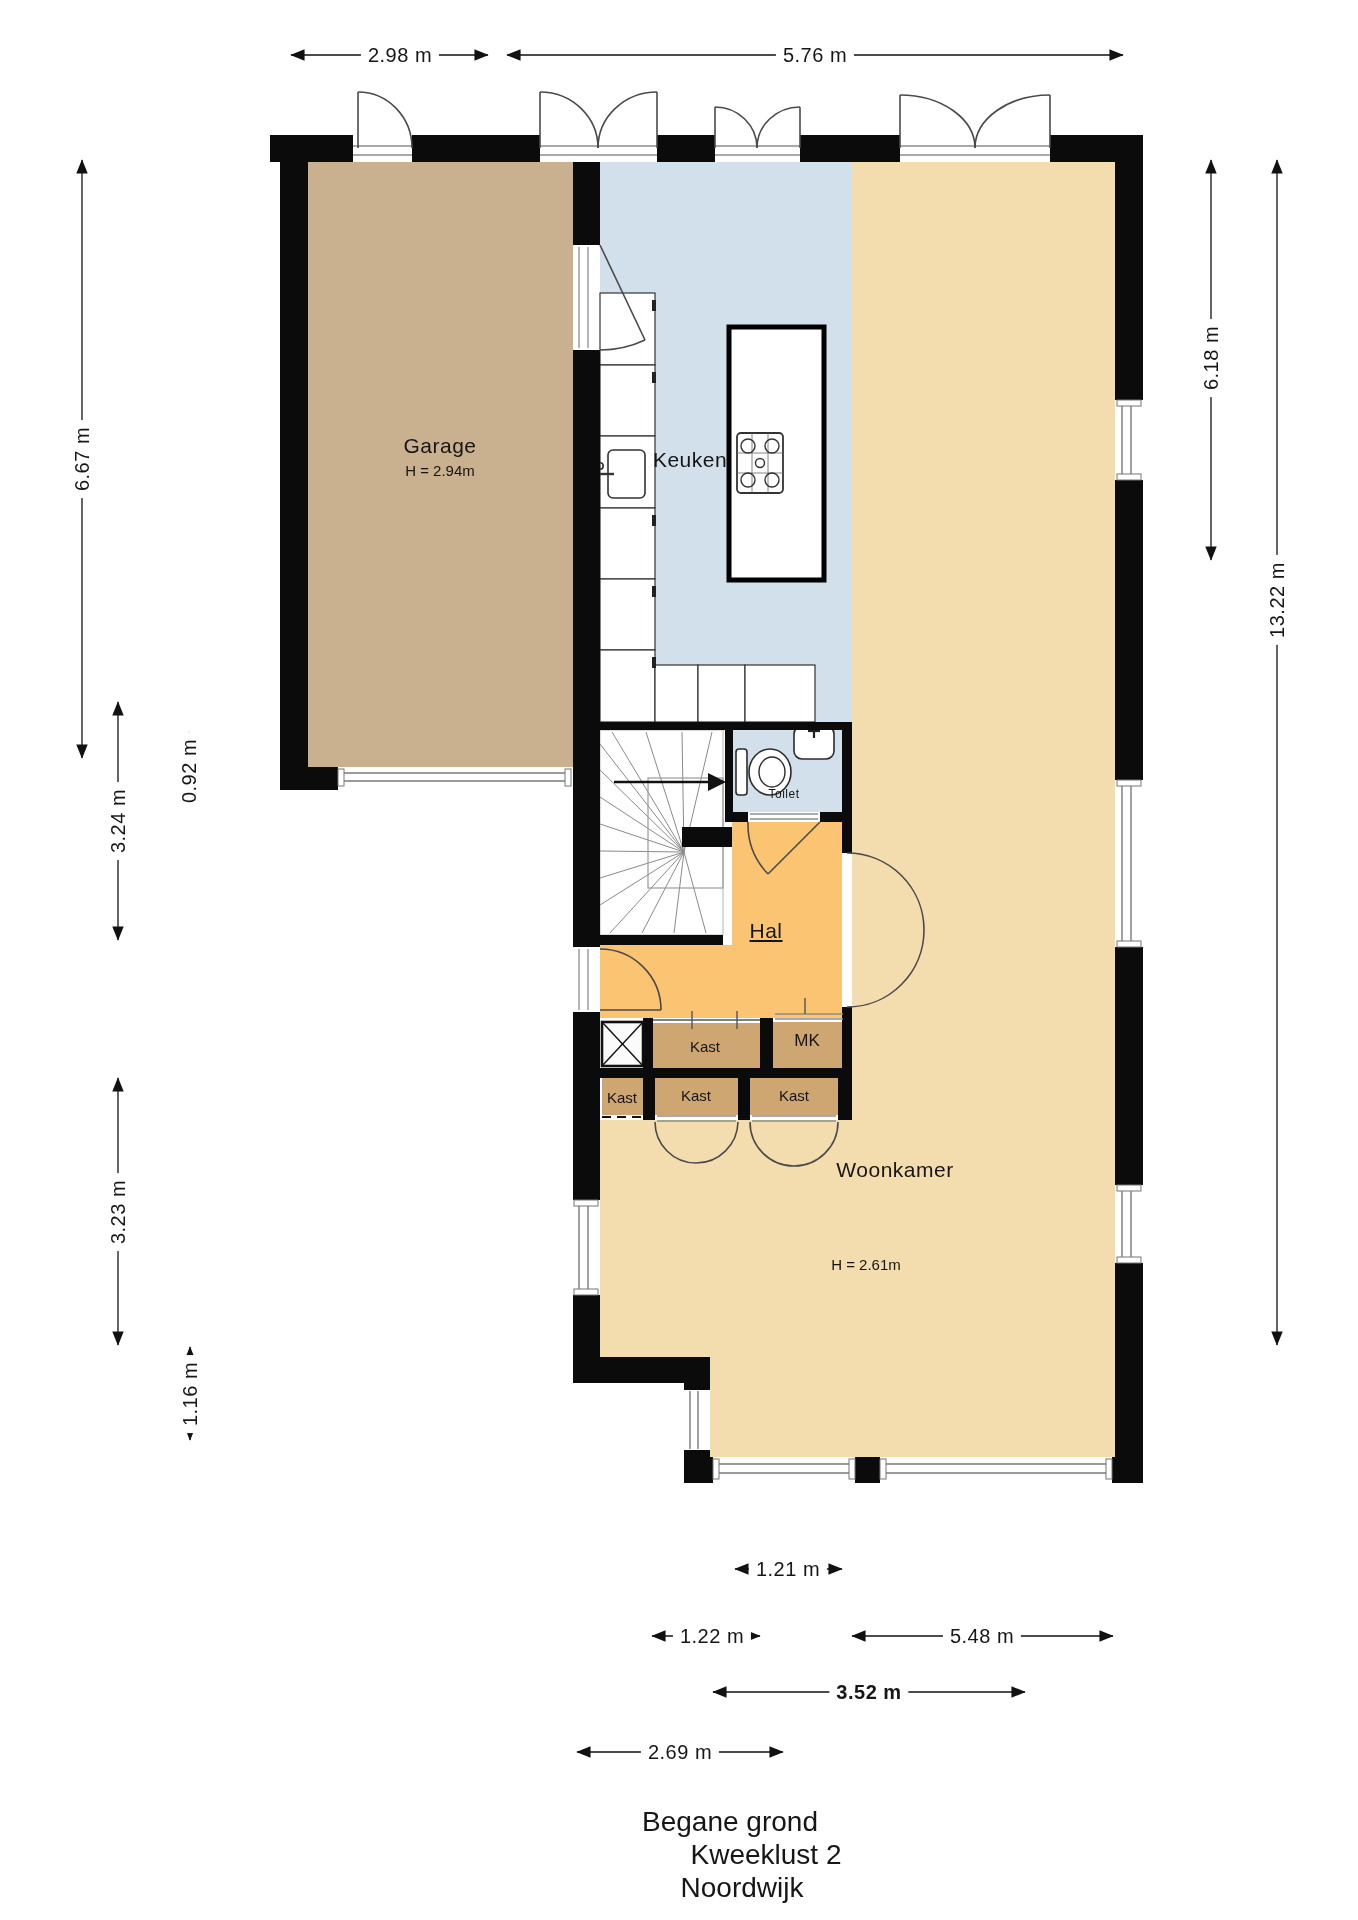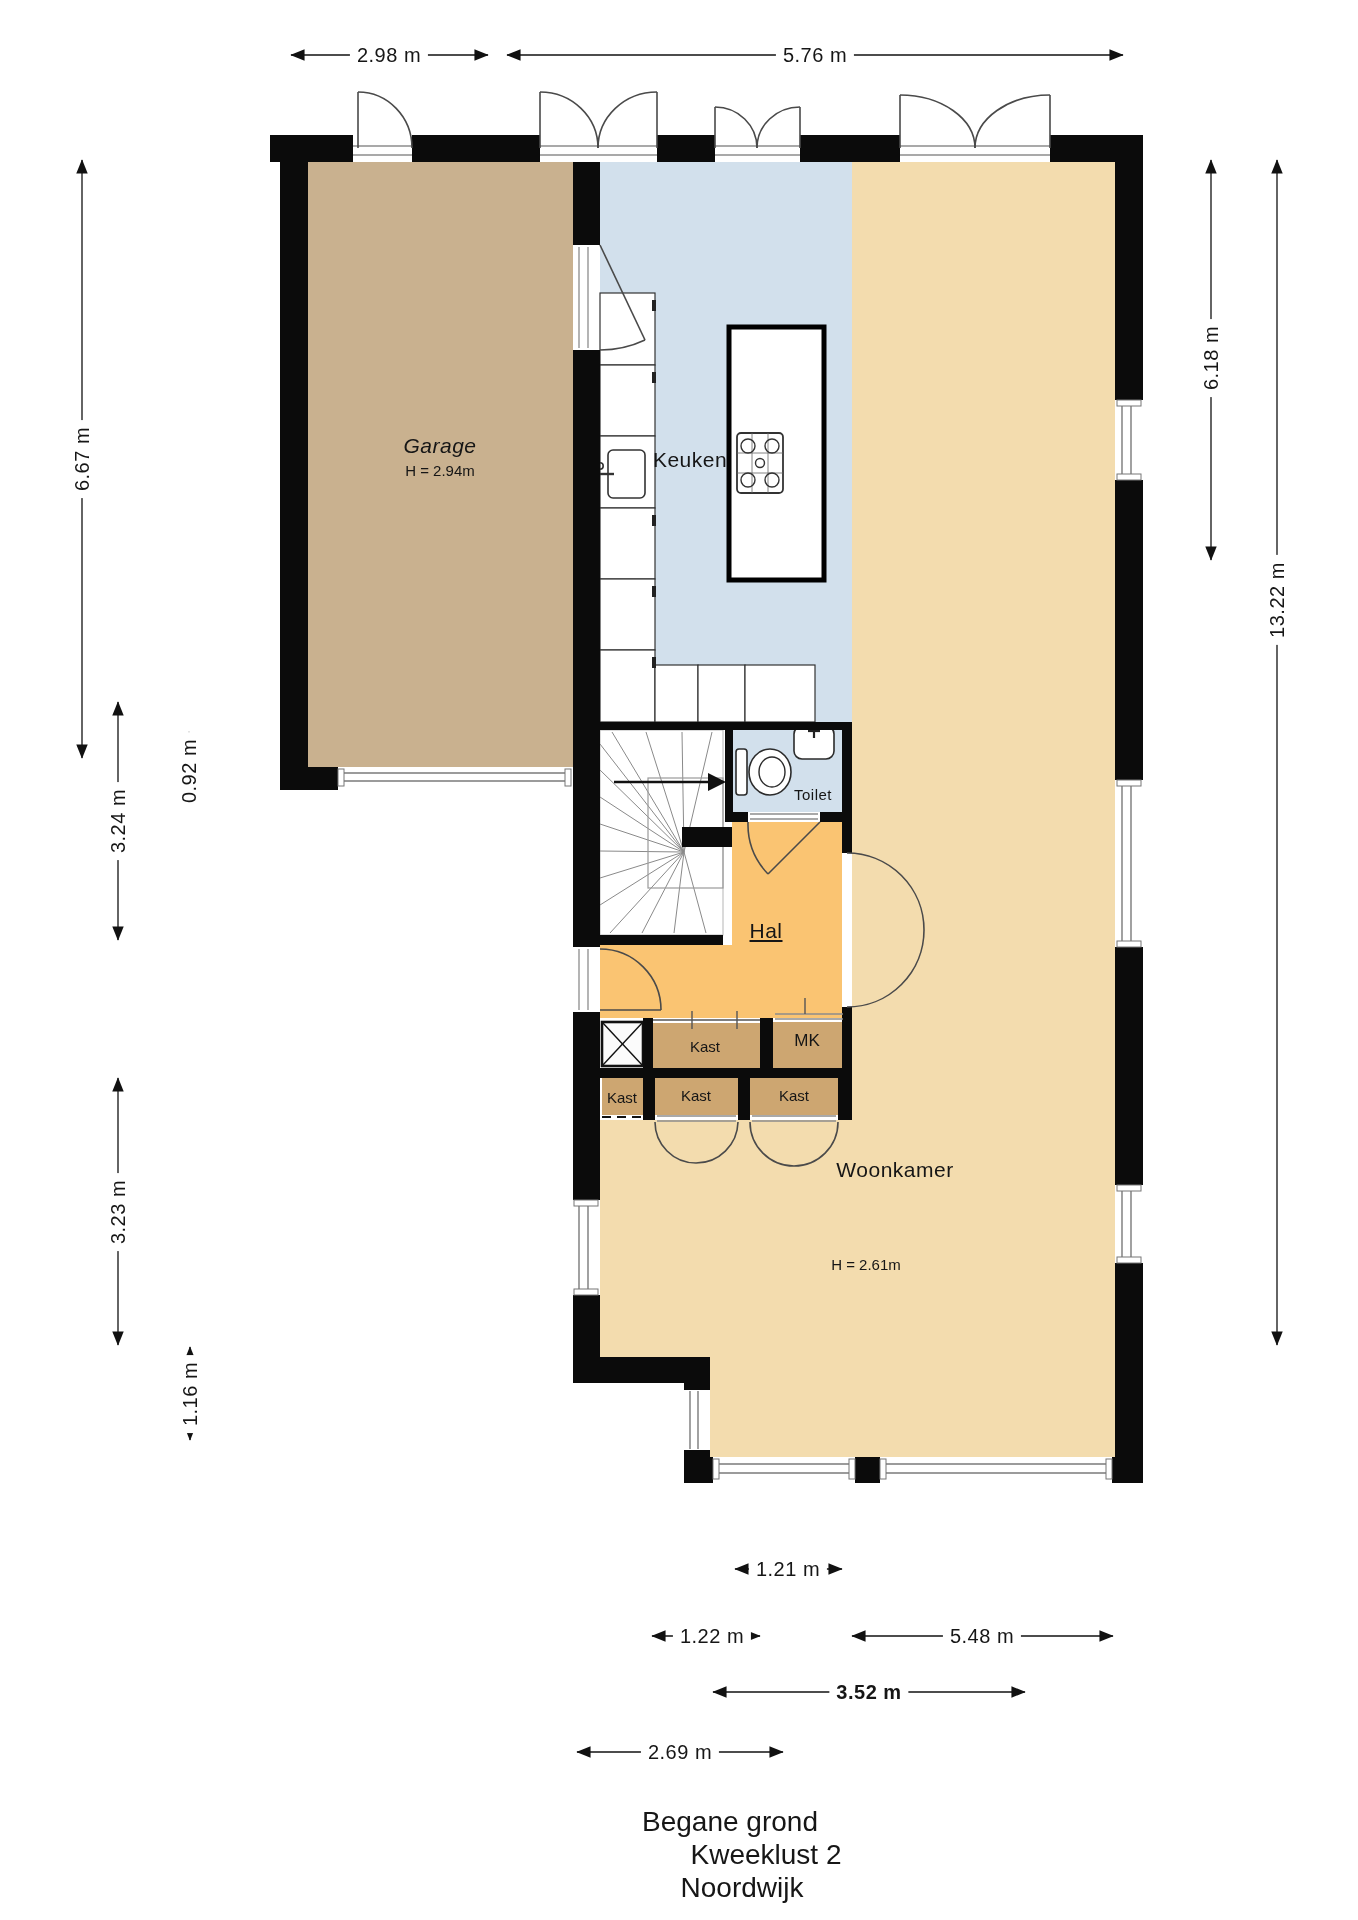--- a/index.html
+++ b/index.html
@@ -333,39 +333,39 @@
       <line class="dimline" x1="1211" y1="160" x2="1211" y2="560" marker-start="url(#ah)" marker-end="url(#ah)"></line>
       <line class="dimline" x1="1277" y1="160" x2="1277" y2="1345" marker-start="url(#ah)" marker-end="url(#ah)"></line>
       <line class="dimline" x1="735" y1="1569" x2="842" y2="1569" marker-start="url(#ah)" marker-end="url(#ah)"></line>
       <line class="dimline" x1="652" y1="1636" x2="760" y2="1636" marker-start="url(#ah)" marker-end="url(#ah)"></line>
       <line class="dimline" x1="852" y1="1636" x2="1113" y2="1636" marker-start="url(#ah)" marker-end="url(#ah)"></line>
       <line class="dimline" x1="713" y1="1692" x2="1025" y2="1692" marker-start="url(#ah)" marker-end="url(#ah)"></line>
       <line class="dimline" x1="577" y1="1752" x2="783" y2="1752" marker-start="url(#ah)" marker-end="url(#ah)"></line>
     </g>
   </svg>
 
-  <div class="lbl dim" style="left:389px;top:55px;">2.98 m</div>
+  <div class="lbl dim" style="left:400px;top:55px;">2.98 m</div>
   <div class="lbl dim" style="left:815px;top:55px;">5.76 m</div>
   <div class="lbl dim v" style="left:82px;top:459px;">6.67 m</div>
   <div class="lbl dim v" style="left:189px;top:771px;">0.92 m</div>
   <div class="lbl dim v" style="left:118px;top:821px;">3.24 m</div>
   <div class="lbl dim v" style="left:118px;top:1212px;">3.23 m</div>
   <div class="lbl dim v" style="left:190px;top:1394px;">1.16 m</div>
   <div class="lbl dim v" style="left:1211px;top:358px;">6.18 m</div>
   <div class="lbl dim v" style="left:1277px;top:600px;">13.22 m</div>
   <div class="lbl dim" style="left:788px;top:1569px;">1.21 m</div>
   <div class="lbl dim" style="left:712px;top:1636px;">1.22 m</div>
   <div class="lbl dim" style="left:982px;top:1636px;">5.48 m</div>
   <div class="lbl dim" style="left:869px;top:1692px;font-weight:bold;">3.52 m</div>
   <div class="lbl dim" style="left:680px;top:1752px;">2.69 m</div>
 
-  <div class="lbl room" style="left:440px;top:446px;font-style:italic;">Garage</div>
+  <div class="lbl room" style="left:440px;top:446px;">Garage</div>
   <div class="lbl sub" style="left:440px;top:470px;">H = 2.94m</div>
   <div class="lbl room" style="left:690px;top:460px;">Keuken</div>
-  <div class="lbl room" style="left:813px;top:794px;font-size:15px;">Toilet</div>
+  <div class="lbl room" style="left:784px;top:794px;font-size:12px;">Toilet</div>
   <div class="lbl room" style="left:766px;top:931px;text-decoration:underline;">Hal</div>
   <div class="lbl small" style="left:705px;top:1046px;">Kast</div>
   <div class="lbl mk" style="left:807px;top:1041px;">MK</div>
   <div class="lbl small" style="left:622px;top:1097px;">Kast</div>
   <div class="lbl small" style="left:696px;top:1095px;">Kast</div>
   <div class="lbl small" style="left:794px;top:1095px;">Kast</div>
   <div class="lbl room" style="left:868px;top:1170px;margin-left:27px;">Woonkamer</div>
   <div class="lbl sub" style="left:866px;top:1264px;">H = 2.61m</div>
 
   <div class="lbl title-line" style="left:730px;top:1822px;">Begane grond</div>

